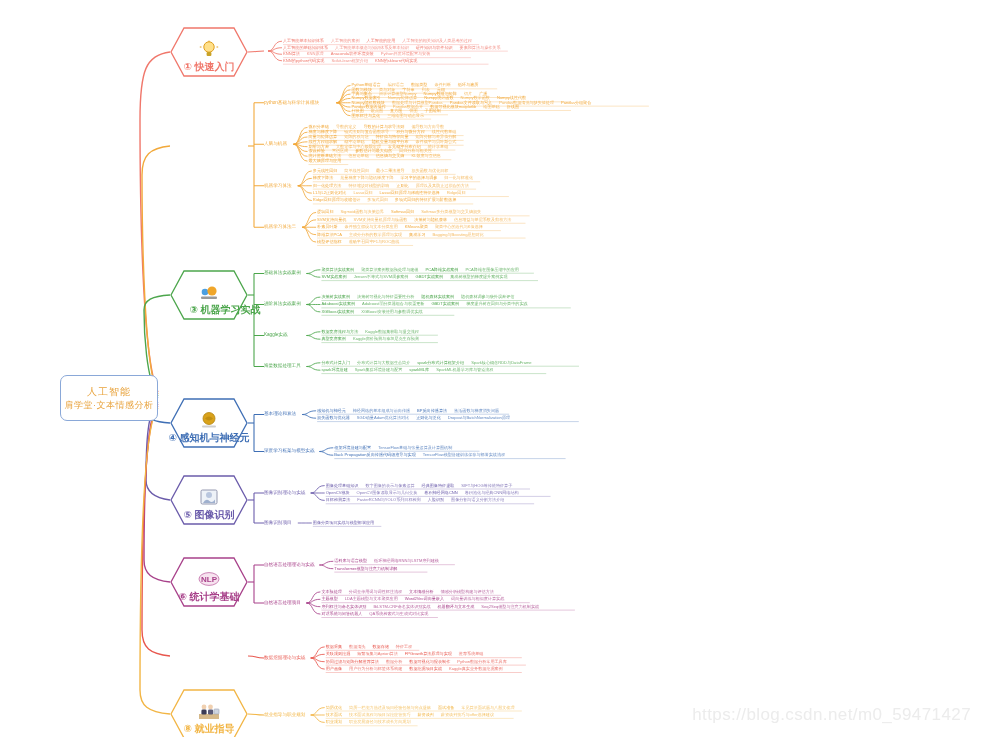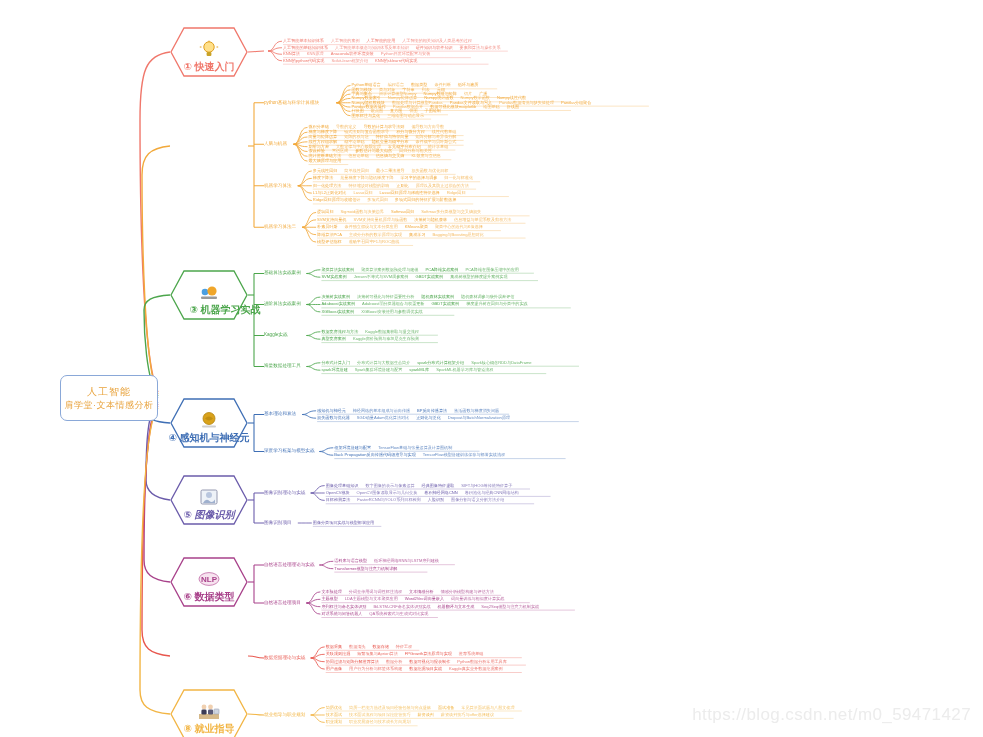--- a/index.html
+++ b/index.html
@@ -352,39 +352,39 @@
       <svg class="hexwrap" viewBox="0 0 78 50" xmlns="http://www.w3.org/2000/svg">
         <polygon points="14,1 64,1 77,25 64,49 14,49 1,25" fill="#ffffff" stroke="#6b5cab" stroke-width="1.3"></polygon>
       </svg>
       <div class="ico">
         <svg width="20" height="18" viewBox="0 0 20 18">
           <rect x="2" y="2" width="16" height="14" rx="1.4" fill="#eef2f8" stroke="#8b8fa8" stroke-width=".9"></rect>
           <circle cx="10" cy="7" r="3" fill="#b9c6de"></circle>
           <path d="M4 15 Q7 9.5 10.5 13 Q13 15.6 16 11.5 L16 15 Z" fill="#9fb0ce"></path>
         </svg>
       </div>
-      <div class="mlabel" style="color: rgb(107, 92, 171); font-style: italic;">⑤ 图像识别</div>
+      <div class="mlabel" style="color: rgb(107, 92, 171);">⑤ 图像识别</div>
     </div>
     <div class="sub1" style="color: rgb(107, 92, 171); left: 264px; top: 489.8px;">图像识别理论与实战</div>
     <div class="leafrow" style="left: 325.7px; top: 482.5px; color: rgb(107, 92, 171);"><span class="g">图像处理基础知识</span><span class="g t2">数字图像的表示与像素运算</span><span class="g">经典图像特征提取</span><span class="g t2">SIFT与HOG等传统特征算子</span></div>
     <div class="leafrow" style="left: 325.7px; top: 489.9px; color: rgb(107, 92, 171);"><span class="g">OpenCV模块</span><span class="g t2">OpenCV图像读取显示与几何变换</span><span class="g">卷积神经网络CNN</span><span class="g t2">卷积池化与经典CNN网络结构</span></div>
     <div class="leafrow" style="left: 325.7px; top: 497.3px; color: rgb(107, 92, 171);"><span class="g">目标检测算法</span><span class="g t2">FasterRCNN与YOLO系列目标检测</span><span class="g">人脸识别</span><span class="g t2">图像分割与语义分割方法介绍</span></div>
     <div class="sub1" style="color: rgb(107, 92, 171); left: 264px; top: 519.8px;">图像识别项目</div>
     <div class="leafrow" style="left: 312.8px; top: 519.9px; color: rgb(107, 92, 171);"><span class="g">图像分类项目实战与模型部署应用</span></div>
     <div class="main-node" style="left: 170px; top: 557px;">
       <svg class="hexwrap" viewBox="0 0 78 50" xmlns="http://www.w3.org/2000/svg">
         <polygon points="14,1 64,1 77,25 64,49 14,49 1,25" fill="#ffffff" stroke="#a8418a" stroke-width="1.3"></polygon>
       </svg>
       <div class="ico">
         <svg width="22" height="18" viewBox="0 0 22 18">
           <ellipse cx="11" cy="9" rx="10" ry="6.4" fill="#f7e3ef" stroke="#c06aa6" stroke-width=".8"></ellipse>
           <text x="11" y="12" font-size="8" font-weight="bold" text-anchor="middle" fill="#a8418a" font-family="Liberation Sans, sans-serif">NLP</text>
         </svg>
       </div>
-      <div class="mlabel" style="color: rgb(168, 65, 138);">⑥ 数据类型</div>
+      <div class="mlabel" style="color: rgb(168, 65, 138);">⑥ 统计学基础</div>
     </div>
     <div class="sub1" style="color: rgb(168, 65, 138); left: 264px; top: 561.8px;">自然语言处理理论与实战</div>
     <div class="leafrow" style="left: 334.3px; top: 558.2px; color: rgb(168, 65, 138);"><span class="g">语料库与语言模型</span><span class="g t2">循环神经网络RNN与LSTM序列建模</span></div>
     <div class="leafrow" style="left: 334.3px; top: 565.6px; color: rgb(168, 65, 138);"><span class="g">Transformer模型与注意力机制详解</span></div>
     <div class="sub1" style="color: rgb(168, 65, 138); left: 264px; top: 599.8px;">自然语言处理项目</div>
     <div class="leafrow" style="left: 321.4px; top: 588.8px; color: rgb(168, 65, 138);"><span class="g">文本预处理</span><span class="g t2">分词去停用词与词性标注流程</span><span class="g">文本情感分析</span><span class="g t2">情感分析模型构建与评估方法</span></div>
     <div class="leafrow" style="left: 321.4px; top: 596.2px; color: rgb(168, 65, 138);"><span class="g">主题模型</span><span class="g t2">LDA主题模型与文本聚类应用</span><span class="g">Word2Vec词向量嵌入</span><span class="g t2">词向量训练与相似度计算实战</span></div>
     <div class="leafrow" style="left: 321.4px; top: 603.6px; color: rgb(168, 65, 138);"><span class="g">序列标注与命名实体识别</span><span class="g t2">BiLSTM-CRF命名实体识别实战</span><span class="g">机器翻译与文本生成</span><span class="g t2">Seq2Seq模型与注意力机制实战</span></div>
     <div class="leafrow" style="left: 321.4px; top: 611px; color: rgb(168, 65, 138);"><span class="g">对话系统与问答机器人</span><span class="g t2">QA系统检索式与生成式对比实现</span></div>
     <div class="sub1" style="color: rgb(232, 87, 78); left: 264px; top: 654.8px;">数据挖掘理论与实战</div>

